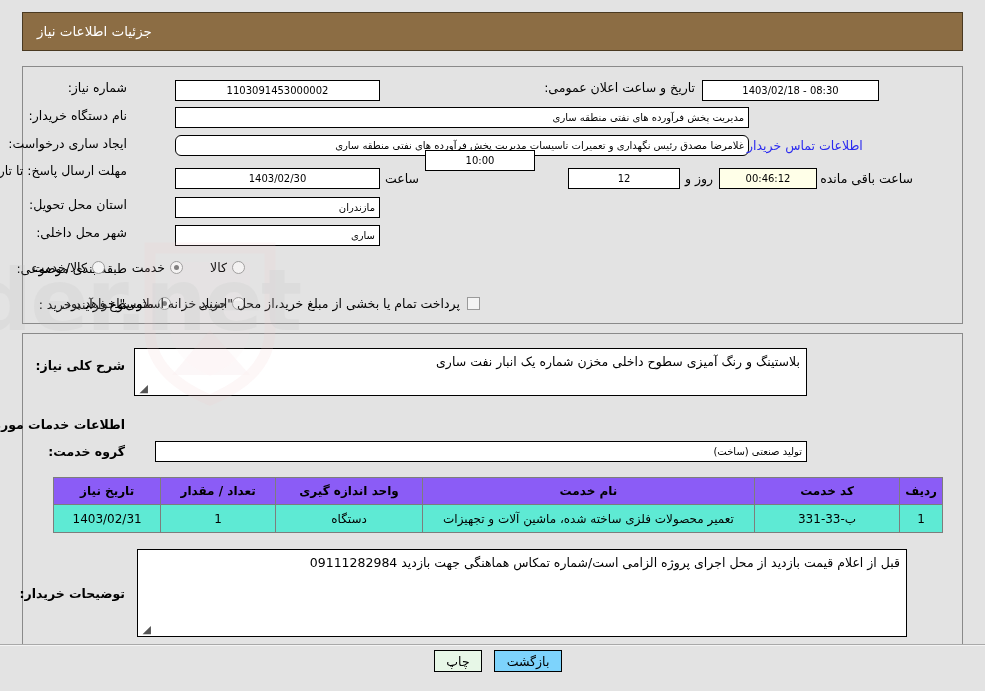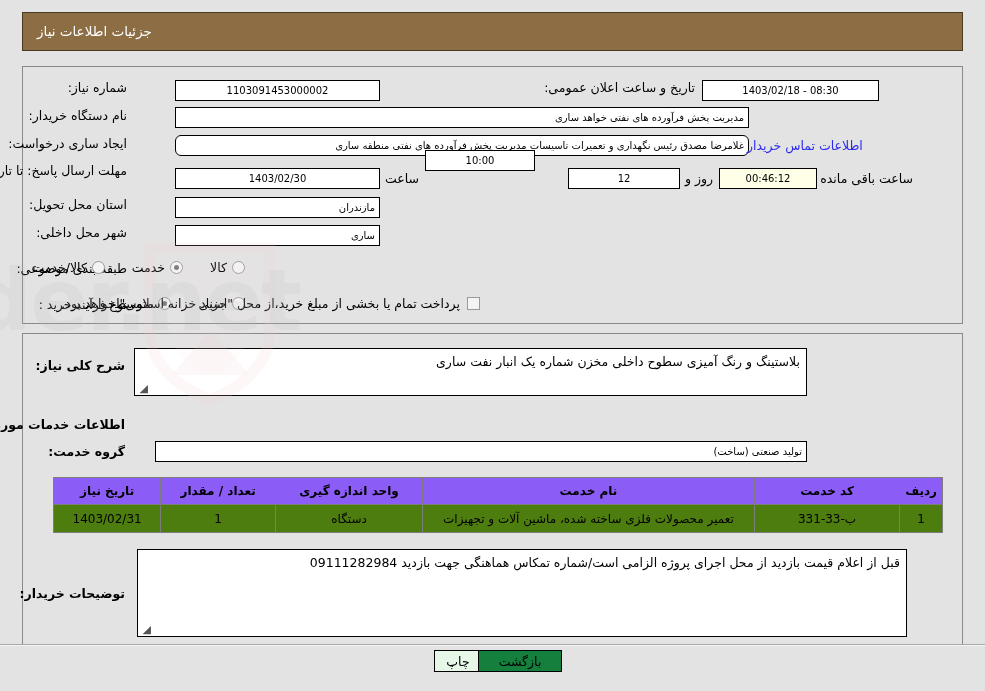--- a/index.html
+++ b/index.html
@@ -177,21 +177,21 @@
     background: #8b5cf6;
     border: 1px solid #7d7d7d;
     height: 26px;
     font-weight: bold;
     color: #000;
     text-align: center;
     font-size: 12px;
     padding: 0 4px;
   }
   #svc-table td {
-    background: #4d7c0f;
+    background: #5eead4;
     border: 1px solid #7d7d7d;
     height: 27px;
     text-align: center;
     color: #000;
     font-size: 12px;
     padding: 0 4px;
   }
 
   
   .hr {
@@ -208,21 +208,21 @@
     box-sizing: border-box;
     font-size: 12.5px;
     color: #000;
     display: flex;
     align-items: center;
     justify-content: center;
     cursor: pointer;
     font-family: "DejaVu Sans", "Liberation Sans", sans-serif;
   }
   #btn-print  { background: #e7f7e7; right: 503px; top: 650px; width: 48px; }
-  #btn-back   { background: #15803d; right: 423px; top: 650px; width: 84px; }
+  #btn-back   { background: #7dd3fc; right: 423px; top: 650px; width: 68px; }
 </style>
 </head>
 <body>
 
 <div id="page">
 
   <svg class="watermark" viewBox="0 0 985 691" xmlns="http://www.w3.org/2000/svg">
     <g opacity="0.55">
       <path d="M150 248 L270 248 L270 330 Q270 375 210 400 Q150 375 150 330 Z" fill="none" stroke="#f0c9cc" stroke-width="11"></path>
       <path d="M170 262 L250 262 L250 327 Q250 358 210 376 Q170 358 170 327 Z" fill="#f6dcdf" opacity="0.55"></path>
@@ -247,21 +247,21 @@
   <div class="box" style="position:absolute; right:605px; top:80px; width:205px;">1103091453000002</div>
 
   <div class="row" style="right:290px; top:80px;">
     <span class="lbl">تاریخ و ساعت اعلان عمومی:</span>
   </div>
   <div class="box" style="position:absolute; right:106px; top:80px; width:177px;">08:30 - 1403/02/18</div>
 
   <div class="row" style="right:858px; top:108px;">
     <span class="lbl">نام دستگاه خریدار:</span>
   </div>
-  <div class="box rightal" style="position:absolute; right:236px; top:107px; width:574px;">مدیریت پخش فرآورده های نفتی خواهد ساری</div>
+  <div class="box rightal" style="position:absolute; right:236px; top:107px; width:574px;">مدیریت پخش فرآورده های نفتی منطقه ساری</div>
 
   <div class="row" style="right:858px; top:136px;">
     <span class="lbl">ایجاد ساری درخواست:</span>
   </div>
   <div class="box rightal" style="position:absolute; right:236px; top:135px; width:574px;border-radius:6px;">غلامرضا مصدق رئیس نگهداری و تعمیرات تاسیسات مدیریت پخش فرآورده های نفتی منطقه ساری</div>
   <div class="row" style="right:790px; top:136px; width:0;"></div>
   <a class="link" style="position:absolute; right:null; left:747px; top:138px;">اطلاعات تماس خریدار</a>
 
   <div class="row" style="right:858px; top:164px; display:block; width:108px;">
     <span class="lbl" style="display:block; line-height:14px; text-align:right;">مهلت ارسال پاسخ: تا تاریخ:</span>

